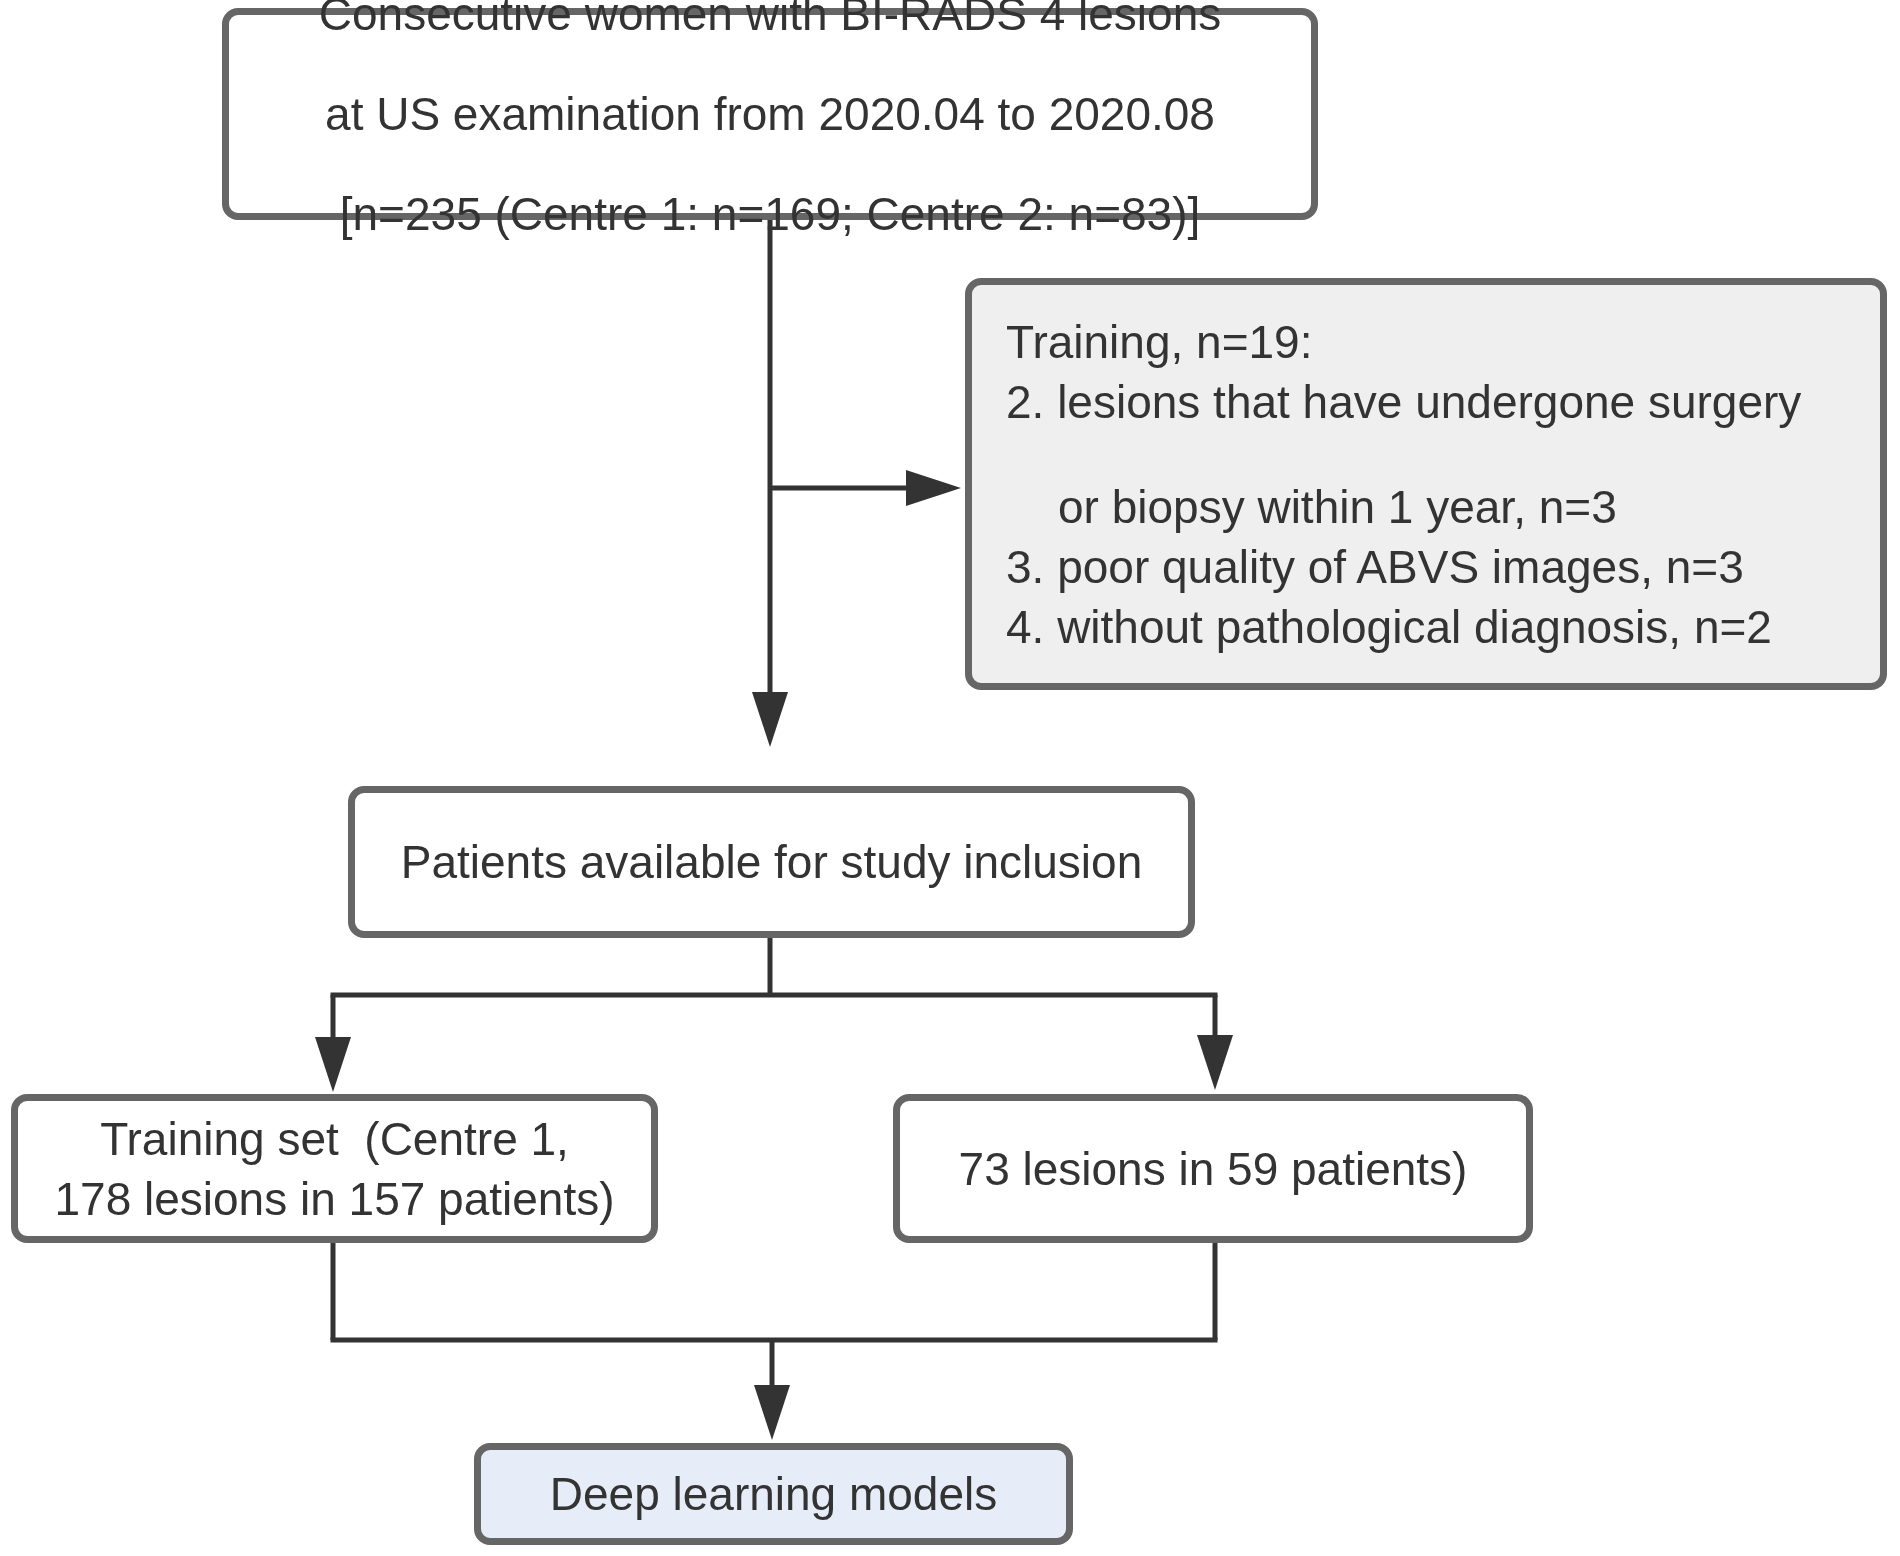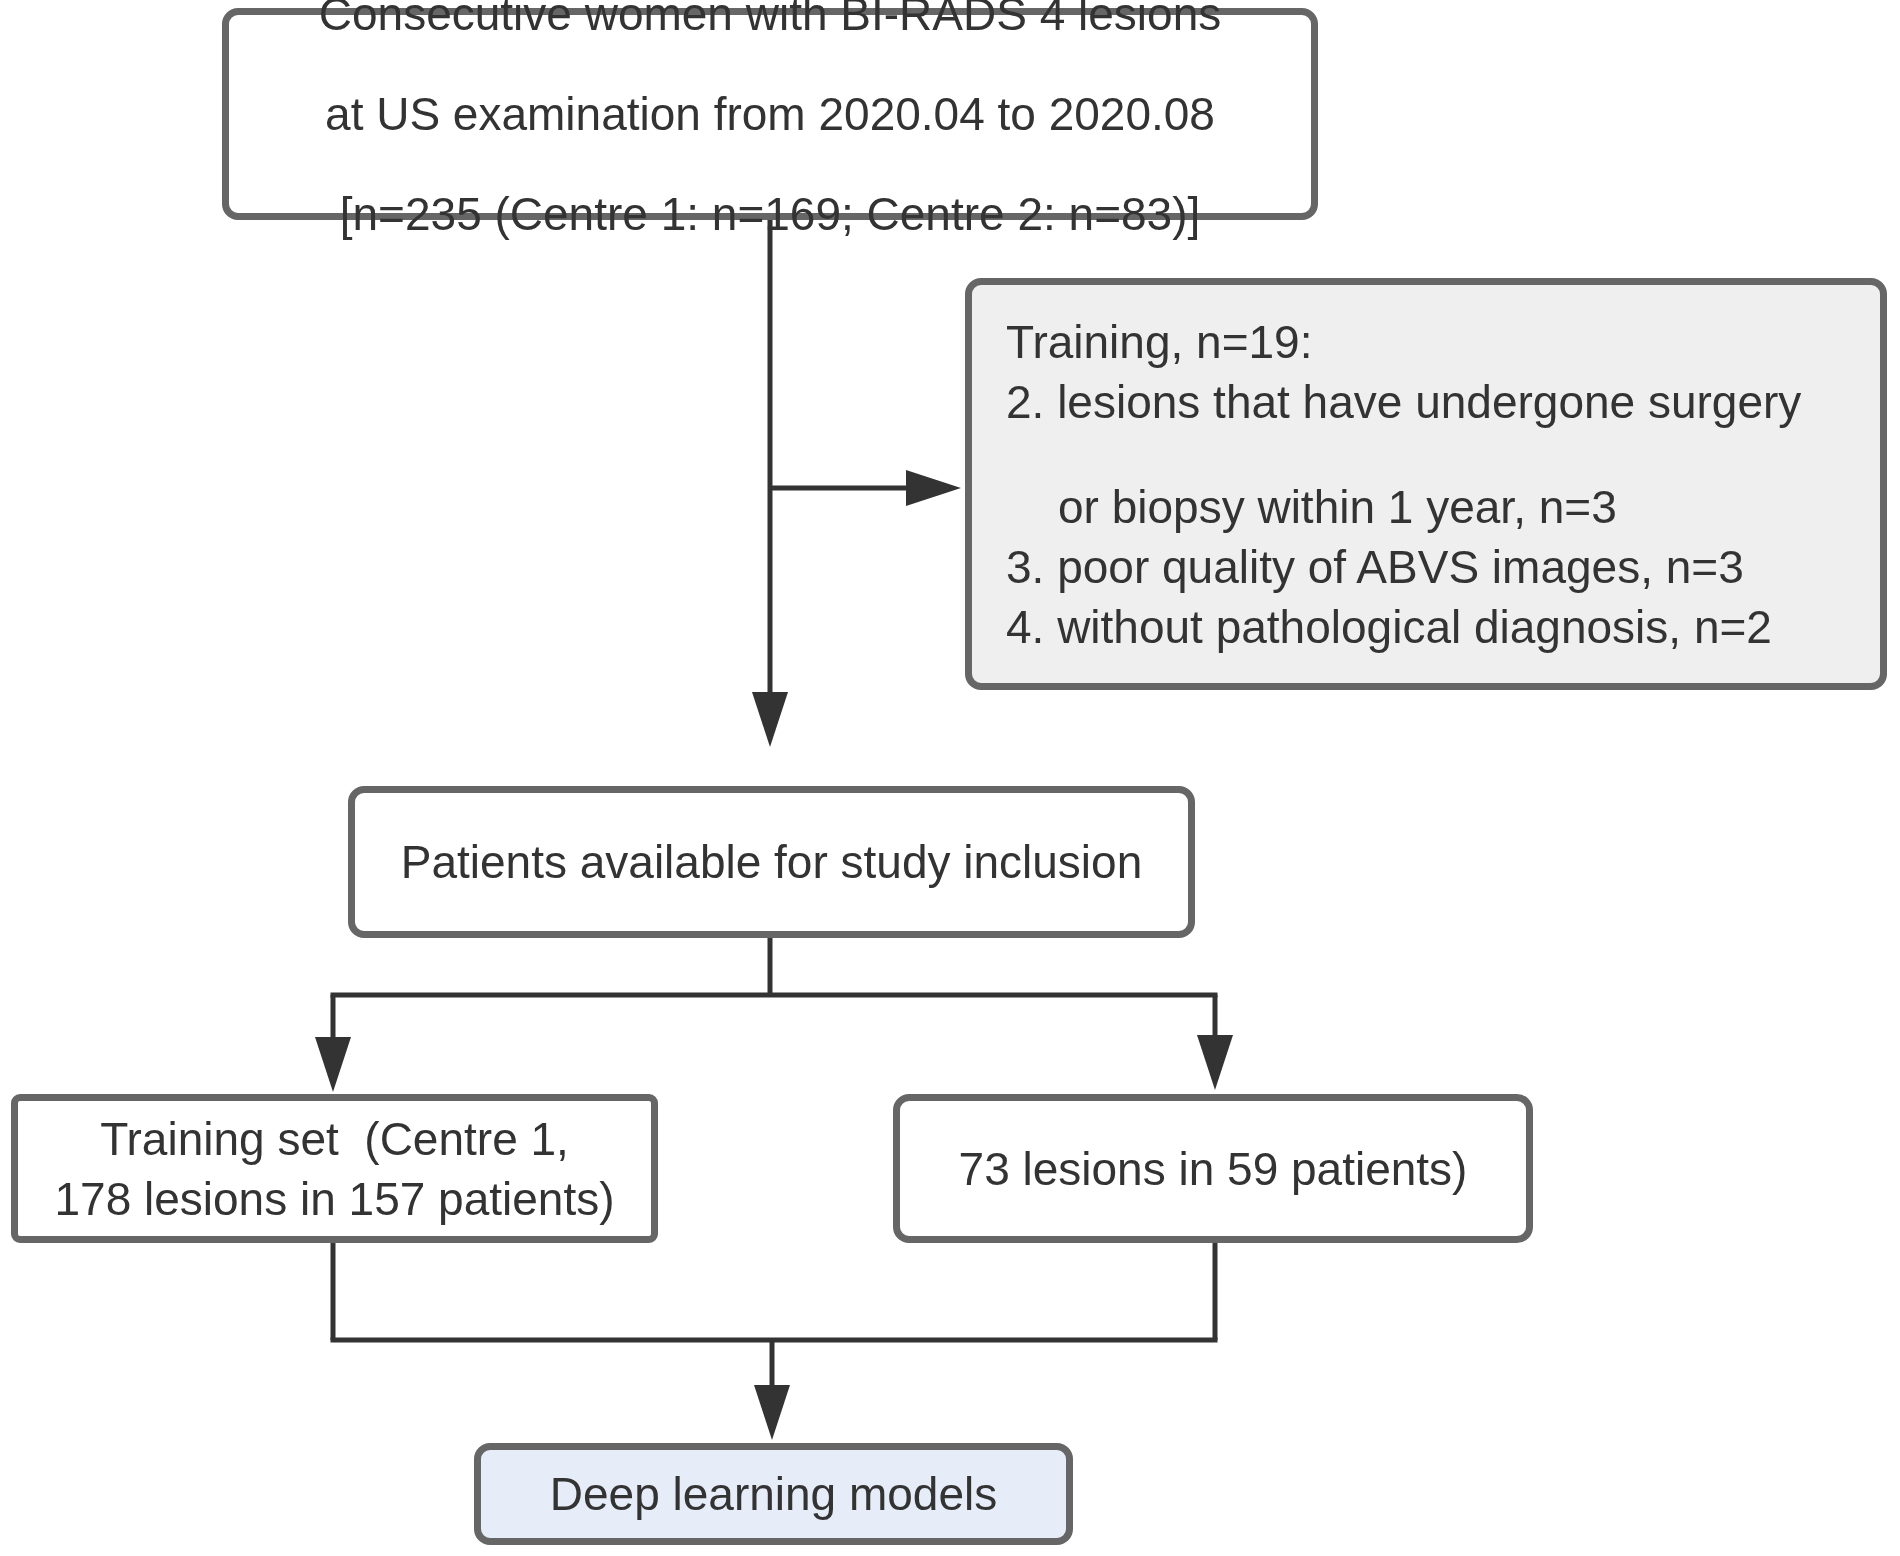--- a/index.html
+++ b/index.html
@@ -35,21 +35,21 @@
   .box .line{white-space:pre-wrap;}
   .box.source{left:222px;top:8px;width:1096px;height:212px;gap:40px;}
   .box.exclusion{
     left:965px;top:278px;width:922px;height:412px;
     background:var(--exclusion-fill);
     align-items:flex-start;text-align:left;
     padding-left:34px;padding-right:8px;
   }
   .box.exclusion .line.indent{padding-left:52px;margin-top:45px;}
   .box.inclusion{left:348px;top:750px;width:847px;height:152px;margin-top:36px;}
-  .box.training{left:11px;top:1094px;width:647px;height:149px;border-radius:9px;}
+  .box.training{left:11px;top:1094px;width:647px;height:149px;}
   .box.test{left:893px;top:1094px;width:640px;height:149px;}
   .box.model{left:474px;top:1443px;width:599px;height:102px;background:var(--model-fill);}
 </style>
 </head>
 <body>
 
 <div class="canvas">
 
   <svg class="connectors" width="1900" height="1556" viewBox="0 0 1900 1556">
 

